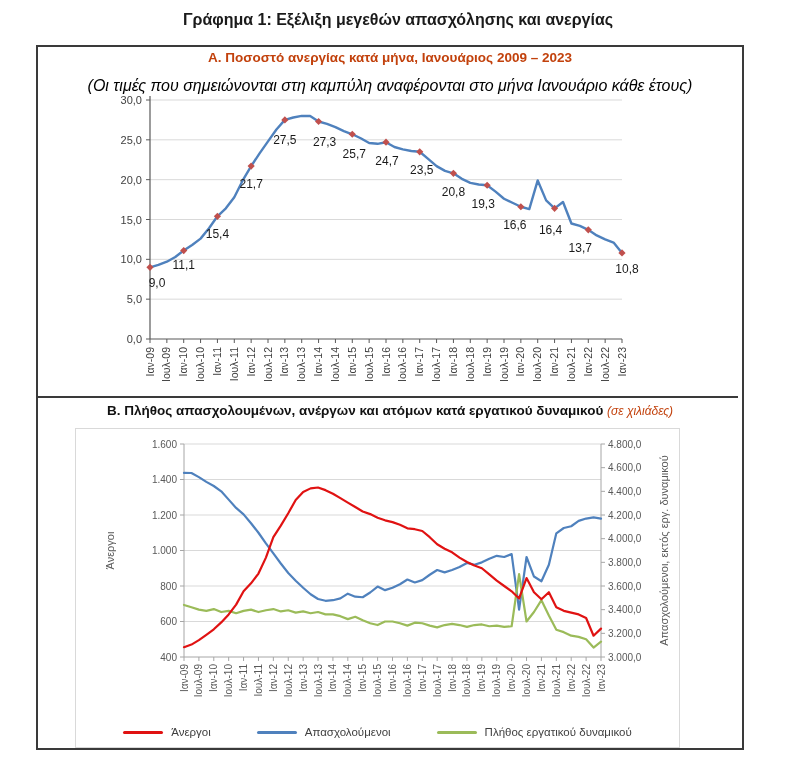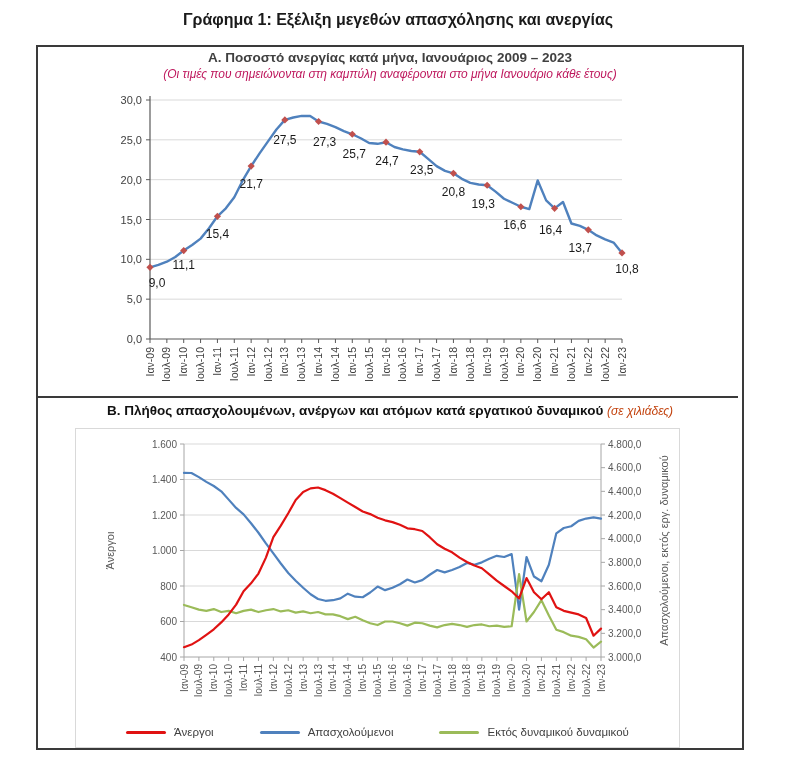--- a/index.html
+++ b/index.html
@@ -3,23 +3,23 @@
 <meta charset="utf-8">
 <style>
   html,body{margin:0;padding:0;background:#ffffff;}
   .page{position:relative;width:796px;height:761px;background:#ffffff;
         font-family:"Liberation Sans","DejaVu Sans",sans-serif;overflow:hidden;padding-left:28px;}
   .main-title{position:absolute;top:11px;left:0;width:796px;text-align:center;
         font-size:16px;font-weight:bold;color:#1a1a1a;}
   .outer-box{position:absolute;left:36px;top:45px;width:704px;height:701px;
         border:2px solid #3a3a3a;background:#ffffff;}
   .panel-a-title{position:absolute;top:50px;left:36px;width:708px;text-align:center;
-        font-size:13.5px;font-weight:bold;color:#404040;}
-  .panel-a-subtitle{position:absolute;top:67px;left:36px;width:708px;text-align:center;
-        font-size:12px;font-style:italic;color:#be185d;}
+        font-size:13.5px;font-weight:bold;color:#c2410c;}
+  .panel-a-subtitle{position:absolute;top:77px;left:36px;width:708px;text-align:center;
+        font-size:16px;font-style:italic;color:#000000;}
   #chart-a{position:absolute;left:36px;top:84px;}
   .divider{position:absolute;left:38px;top:396px;width:700px;height:0;
         border-top:2px solid #3a3a3a;}
   .panel-b-title{position:absolute;top:403px;left:36px;width:708px;text-align:center;
         font-size:13.5px;font-weight:bold;color:#111111;}
   .panel-b-title .suffix{font-weight:normal;font-style:italic;font-size:12px;color:#c2410c;}
   .inner-box{position:absolute;left:75px;top:428px;width:603px;height:318px;
         border:1px solid #d9d9d9;background:#ffffff;}
   #chart-b{position:absolute;left:0;top:0;}
   .legend{position:absolute;left:0;bottom:9px;width:100%;display:flex;
@@ -288,17 +288,17 @@
         <div class="legend-item">
           <span class="legend-swatch" style="background: rgb(224, 18, 18);"></span>
           <span class="legend-label">Άνεργοι</span>
         </div>
         <div class="legend-item">
           <span class="legend-swatch" style="background: rgb(79, 129, 189);"></span>
           <span class="legend-label">Απασχολούμενοι</span>
         </div>
         <div class="legend-item">
           <span class="legend-swatch" style="background: rgb(155, 187, 89);"></span>
-          <span class="legend-label">Εκτός δυναμικού δυναμικού</span>
+          <span class="legend-label">Πλήθος εργατικού δυναμικού</span>
         </div>
       </div>
   </div>
 </div>
 
 </body></html>

